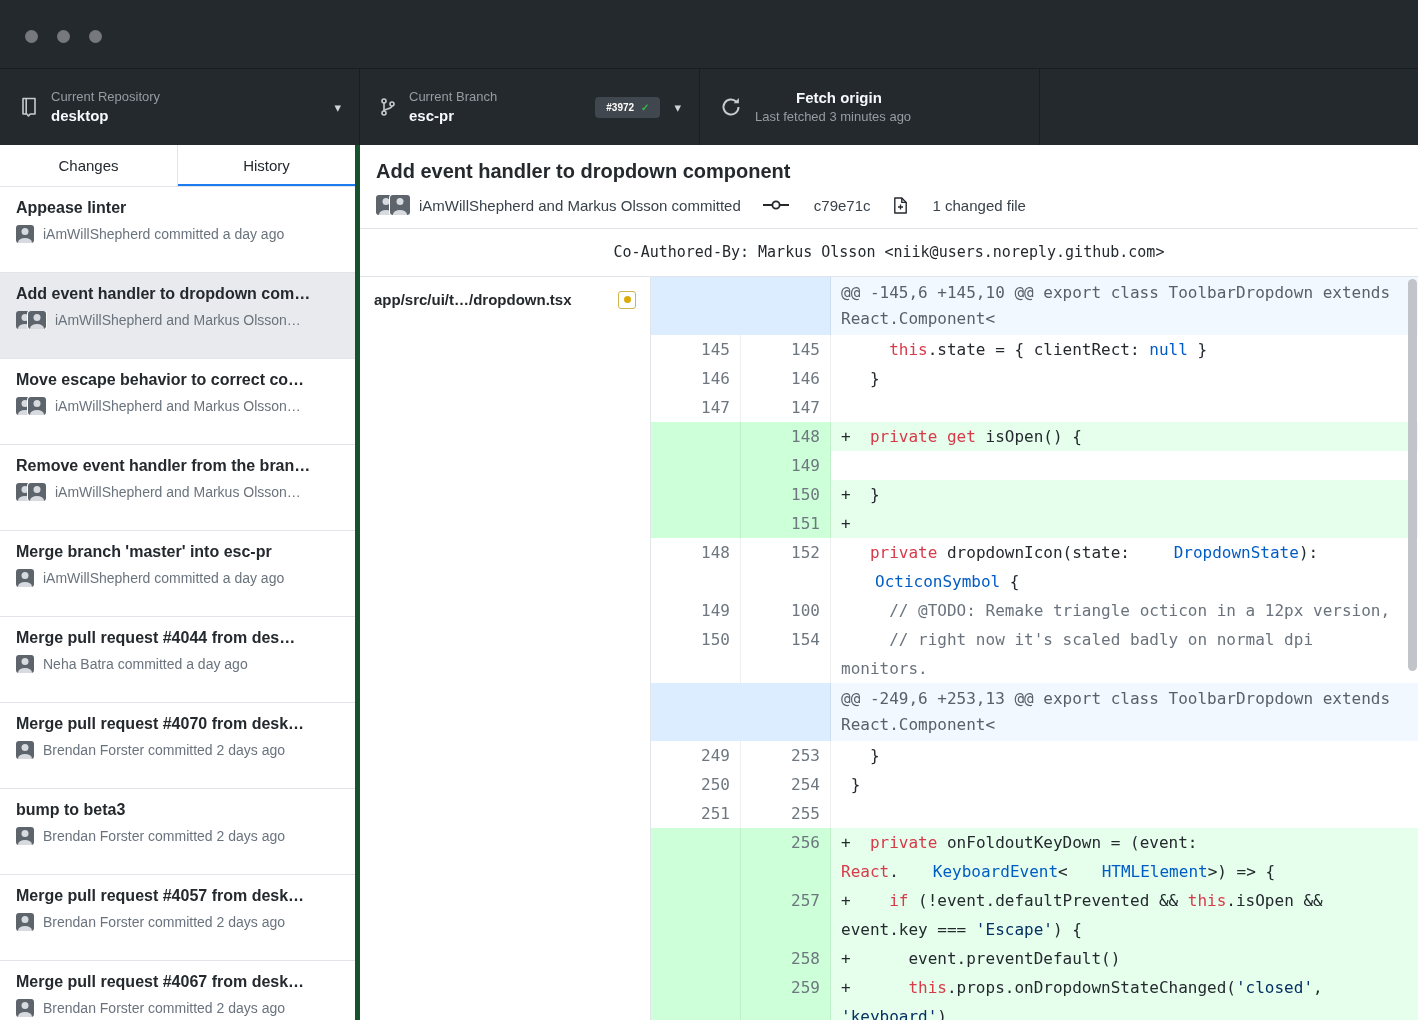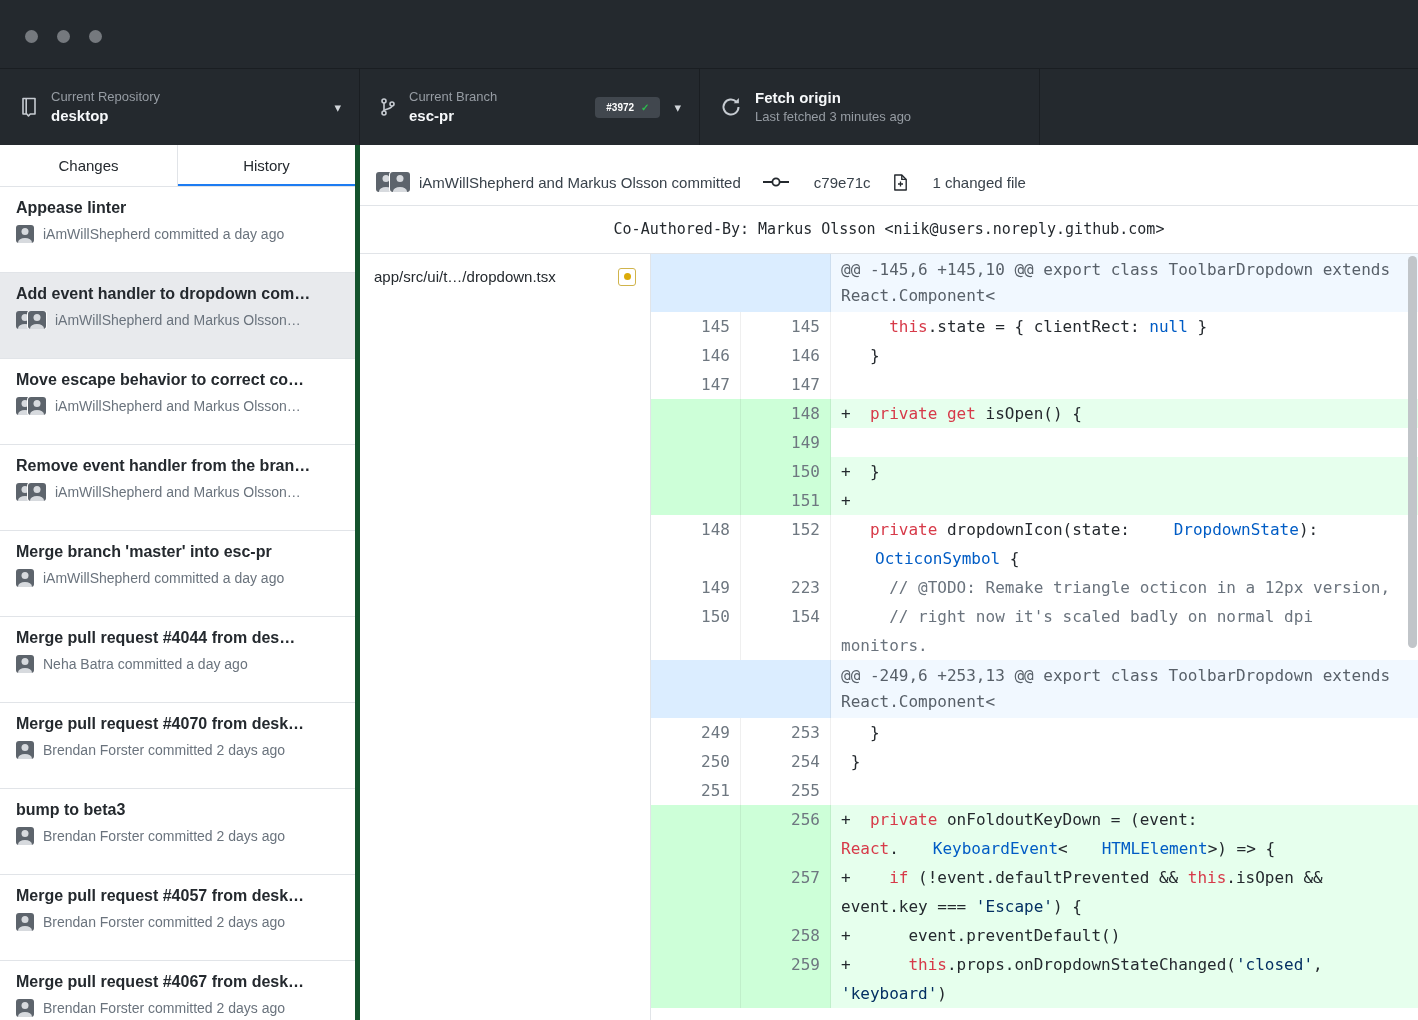--- a/index.html
+++ b/index.html
@@ -50,21 +50,21 @@
   .commit-title{font-size:20px;font-weight:700;color:#24292e;}
   .meta-row{margin-top:12px;display:flex;align-items:center;font-size:15px;color:#39424b;}
   .meta-row .avatars{margin-right:9px;}
   .meta-group{display:inline-flex;align-items:center;gap:25px;margin-left:22px;}
   .meta-icon{display:inline-flex;align-items:center;}
   .desc{flex:none;padding:14px 16px;border-bottom:1px solid var(--border,#e1e4e8);font-family:"DejaVu Sans Mono",monospace;font-size:15px;line-height:19px;color:#24292e;text-align:center;}
   .content{flex:1;display:flex;min-height:0;}
 
   .files{width:291px;flex:none;border-right:1px solid var(--border,#e1e4e8);box-sizing:border-box;background:#fff;}
   .file-row{height:45px;display:flex;align-items:center;padding:0 14px;font-size:15px;color:#24292e;cursor:default;}
-  .file-path{white-space:nowrap;overflow:hidden;}
+  .file-path{white-space:nowrap;overflow:hidden;font-weight:bold;}
   .file-status{margin-left:auto;width:16px;height:16px;border:1px solid #d0b44c;border-radius:3px;display:flex;align-items:center;justify-content:center;flex:none;}
   .file-status .dot{width:7px;height:7px;border-radius:50%;background:var(--modified-dot,#dbab09);}
 
   
   .diff{flex:1;min-width:0;position:relative;overflow:hidden;font-family:"DejaVu Sans Mono",monospace;font-size:16px;background:#fff;}
   .d-row{display:flex;min-height:29px;}
   .g{width:90px;flex:none;box-sizing:border-box;text-align:right;padding-right:10px;color:#6e7780;line-height:29px;border-right:1px solid rgba(27,31,35,0.07);}
   .g-span{width:180px;flex:none;box-sizing:border-box;background:var(--hunk-gutter,#dbedff);border-right:1px solid rgba(27,31,35,0.07);}
   .code{flex:1;min-width:0;box-sizing:border-box;padding:0 26px 0 10px;white-space:pre-wrap;overflow-wrap:break-word;word-break:normal;line-height:29px;color:var(--code-text,#24292e);}
   .d-row.hunk .code{background:var(--hunk-bg,#f1f8ff);color:#586069;line-height:26px;padding-top:3px;padding-bottom:3px;}
@@ -129,21 +129,21 @@
     </div>
 
     <div class="tb-sec sec-fetch">
       <span class="tb-icon">
         <svg width="22" height="22" viewBox="0 0 22 22">
           <path d="M18.5 11a7.5 7.5 0 1 1-2.2-5.3" fill="none" stroke="#c6cbd1" stroke-width="2"></path>
           <path d="M18.9 2v5.2h-5.2z" fill="#c6cbd1"></path>
         </svg>
       </span>
       <span class="tb-col">
-        <span class="tb-value" style="margin-top:0;">Fetch origin</span>
+        <span class="tb-value" style="margin-top:0;margin-left:41px;">Fetch origin</span>
         <span class="tb-label" style="margin-top:2px;">Last fetched 3 minutes ago</span>
       </span>
     </div>
 
   </div>
 
   <div class="sidebar">
     <div class="tabs">
         <div class="tab">Changes</div>
         <div class="tab active">History</div>
@@ -241,20 +241,21 @@
             </span>
         <span class="c-meta-text">Brendan Forster committed 2 days ago</span>
       </div>
     </div>
       </div>
   </div>
 
   <div class="main">
 
     <div class="commit-header">
+      <div class="commit-title">Add event handler to dropdown component</div>
       <div class="meta-row">
         <span class="avatars">
           <span class="avatar lg"></span>
           <span class="avatar lg"></span>
         </span>
         <span>iAmWillShepherd and Markus Olsson committed</span>
         <span class="meta-group">
           <span class="meta-icon">
             <svg width="26" height="14" viewBox="0 0 26 14">
               <circle cx="13" cy="7" r="3.6" fill="none" stroke="#24292e" stroke-width="1.8"></circle>
@@ -327,21 +328,21 @@
               <div class="g g-new">151</div>
               <div class="code"><span class="tk-p">+</span></div>
             </div>
             <div class="d-row context">
               <div class="g g-old">148</div>
               <div class="g g-new">152</div>
               <div class="code"><span class="tk-p">   </span><span class="tk-k">private</span><span class="tk-p"> dropdownIcon(state: </span><span class="tk-t">DropdownState</span><span class="tk-p">): </span><span class="tk-t">OcticonSymbol</span><span class="tk-p"> {</span></div>
             </div>
             <div class="d-row context">
               <div class="g g-old">149</div>
-              <div class="g g-new">223</div>
+              <div class="g g-new">100</div>
               <div class="code"><span class="tk-c">     // @TODO: Remake triangle octicon in a 12px version,</span></div>
             </div>
             <div class="d-row context">
               <div class="g g-old">150</div>
               <div class="g g-new">154</div>
               <div class="code"><span class="tk-c">     // right now it's scaled badly on normal dpi monitors.</span></div>
             </div>
             <div class="d-row hunk">
               <div class="g-span"></div>
               <div class="code">@@ -249,6 +253,13 @@ export class ToolbarDropdown extends React.Component&lt;</div>

